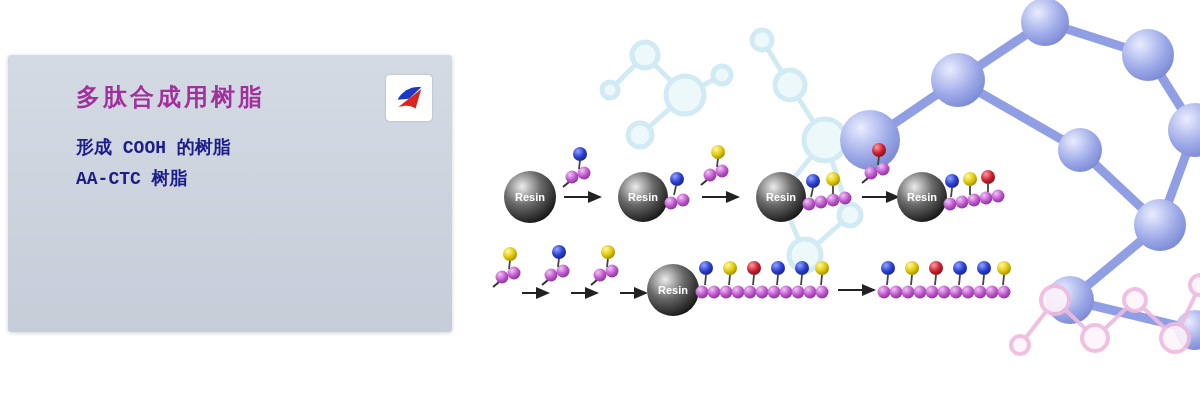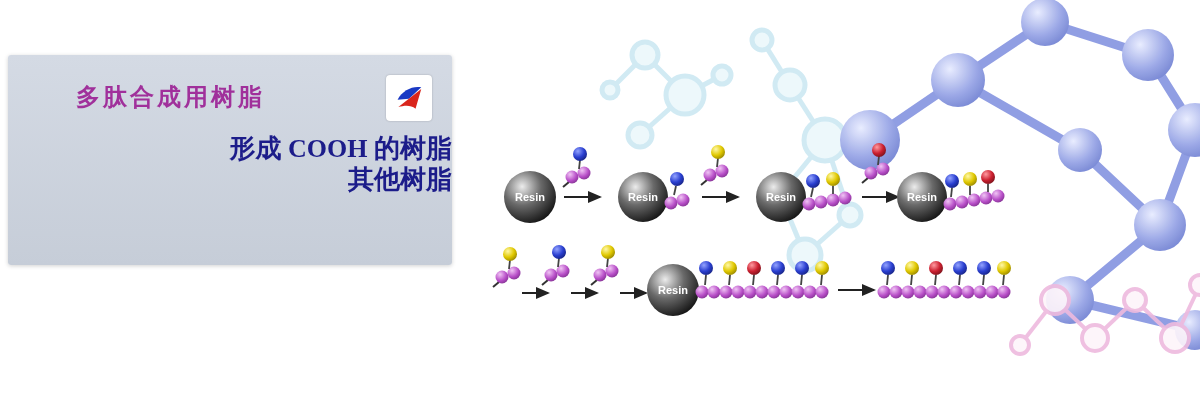--- a/index.html
+++ b/index.html
@@ -2,33 +2,33 @@
 <html style="--bead: #b84fc8; --ball-blue: #2a3fd0; --ball-yellow: #e0c800; --ball-red: #cc2030; --molecule-blue: #8b99e2; --molecule-cyan: #c9e7f2; --molecule-pink: #eebade; --resin-sphere: #1a1a1a; --title: #a0309b; --link: #1c1c8a;"><head>
 <meta charset="utf-8">
 <style>
   * { margin:0; padding:0; box-sizing:border-box; }
   html,body { width:1200px; height:400px; background:#ffffff; overflow:hidden;
               font-family:"Liberation Sans", sans-serif; }
   .banner { position:relative; width:1200px; height:400px; background:#fff; }
 
   .illustration { position:absolute; left:460px; top:0; width:740px; height:400px; }
 
-  .panel { position:absolute; left:8px; top:55px; width:444px; height:210px;
+  .panel { position:absolute; left:8px; top:55px; width:444px; height:277px;
            background:linear-gradient(180deg,#d4dae4,#c6cdd8);
            border-radius:3px; box-shadow:0 1px 4px rgba(0,0,0,.18);
            padding:26px 0 0 68px; }
   .title { font-size:24px; font-weight:bold; letter-spacing:3px;
            color:var(--title,#a0309b); }
   .logo { position:absolute; right:20px; top:20px; width:46px; height:46px;
           background:#fff; border-radius:4px; display:flex; align-items:center;
           justify-content:center; box-shadow:0 0 2px rgba(0,0,0,.25); }
   .menu { list-style:none; margin-top:20px; }
-  .menu li { font-family:Liberation Serif, serif; font-weight:bold;
-             font-size:26px; line-height:31px; color:var(--link,#1c1c8a);
-             cursor:pointer;text-align:right; }
+  .menu li { font-family:Liberation Mono, monospace; font-weight:bold;
+             font-size:18px; line-height:31px; color:var(--link,#1c1c8a);
+             cursor:pointer; }
 
   .resin-label { font-family:"Liberation Sans",sans-serif; font-size:11px;
                  font-weight:bold; fill:#ffffff; text-anchor:middle; }
   .arrow { stroke:#222; stroke-width:2; marker-end:url(#arrowhead); }
   .link  { stroke:#444; stroke-width:1.8; }
   .bead  { fill:url(#gBead); }
   .ball-blue   { fill:url(#gBlue); }
   .ball-yellow { fill:url(#gYellow); }
   .ball-red    { fill:url(#gRed); }
 </style>
@@ -300,16 +300,16 @@
 
     <div class="logo">
       <svg width="36" height="36" viewBox="0 0 44 44">
         <path d="M8 24 C14 13, 26 7, 37 9 L22 23 Z" fill="#1a39c4"></path>
         <path d="M9 33 L37 11 L30 35 C24 30, 16 31, 9 33 Z" fill="#d9251c"></path>
       </svg>
     </div>
 
     <ul class="menu">
       <li>形成 COOH 的树脂</li>
-      <li>其他树脂</li>
+      <li>AA-CTC  树脂</li>
     </ul>
   </div>
 </div>
 
 </body></html>

